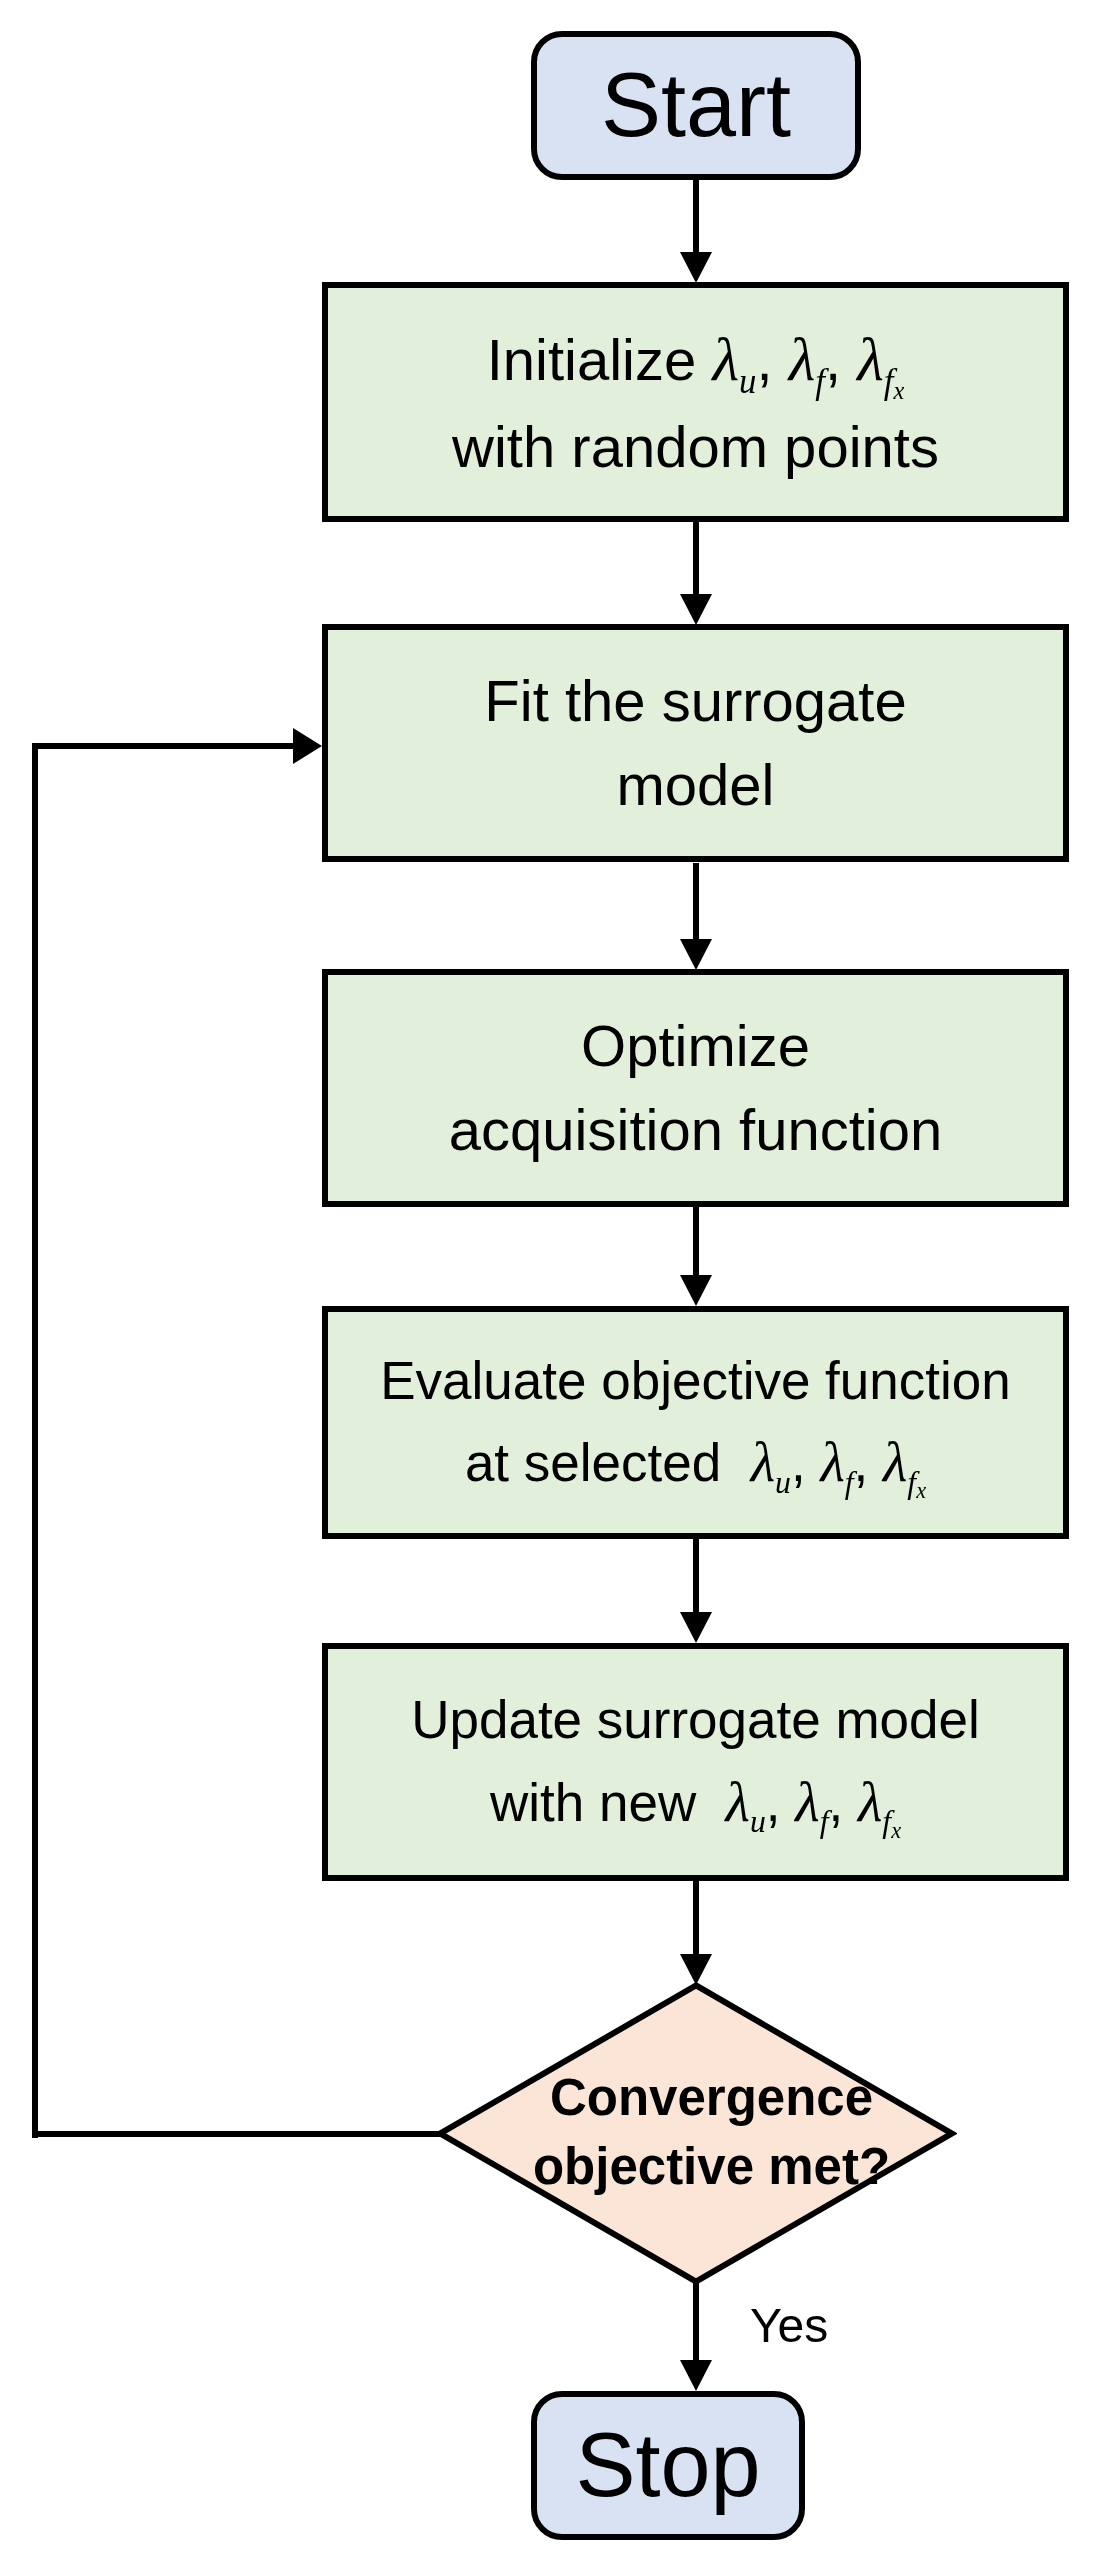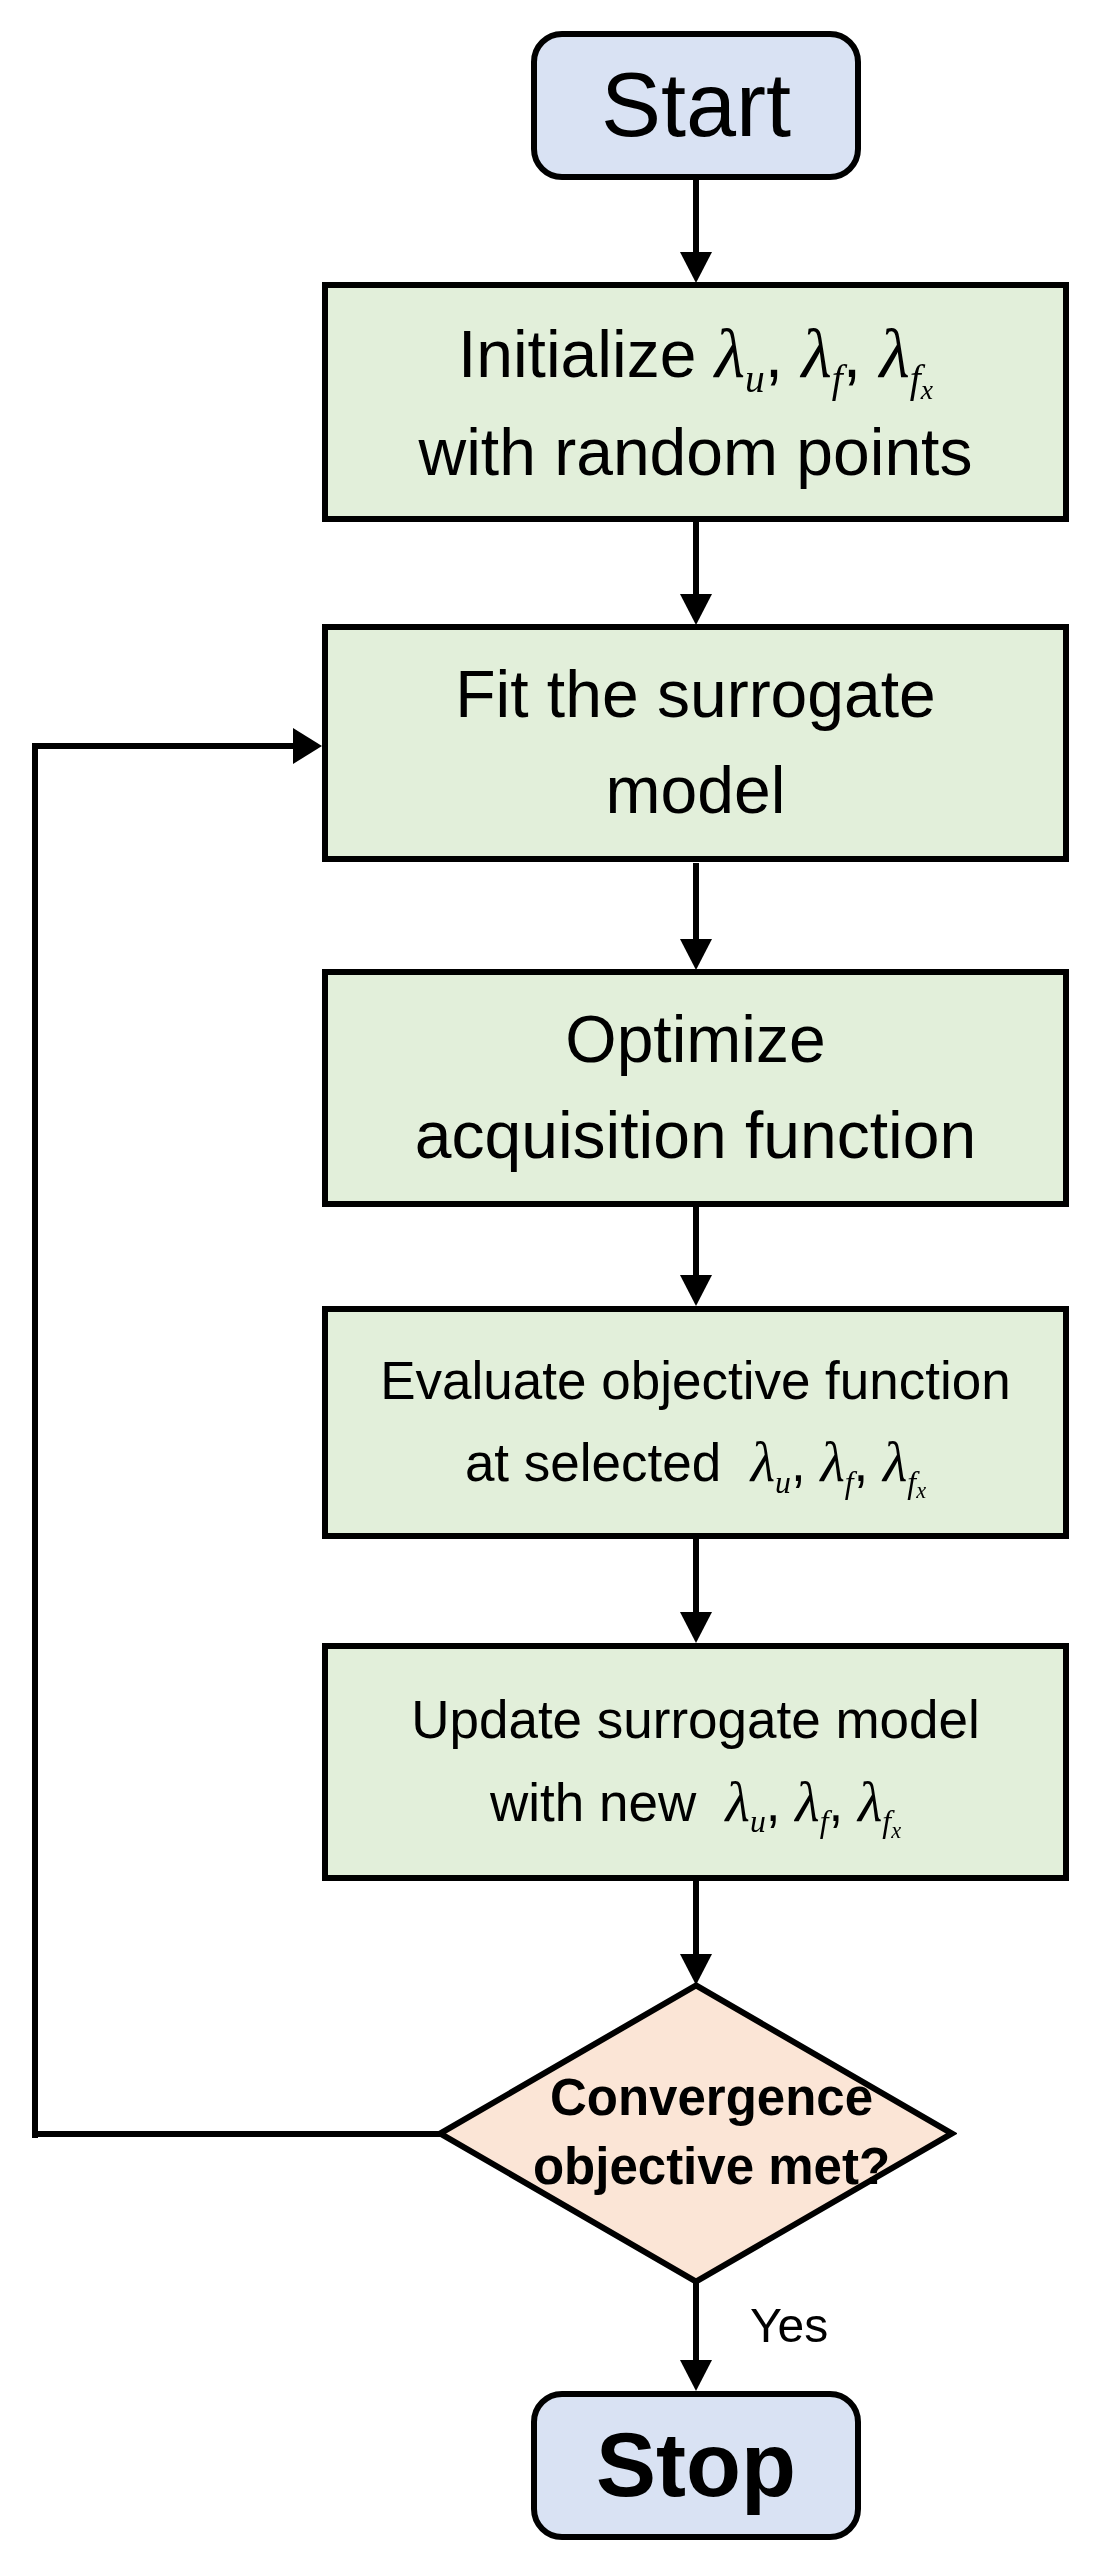--- a/index.html
+++ b/index.html
@@ -23,21 +23,21 @@
     text-align:right;
     line-height:1.45;
   }
   .terminal{
     border-radius:31px;
     font-size:90px;
   }
   .process{
     left:322px;
     width:747px;
-    font-size:66px;
+    font-size:58px;
   }
   .process.small{ font-size:53px; line-height:1.5; }
   .line{ white-space:nowrap; }
   
   .it{
     font-style:italic;
     font-family:"Liberation Serif", serif;
     font-size:1.06em;
   }
   .s1{ font-size:.60em; position:relative; top:.36em; }
@@ -131,18 +131,18 @@
 
   <div class="hline" style="left:32px; top:2131px; width:411px;"></div>
   <div class="vline" style="left:32px; top:743px; height:1395px;"></div>
   <div class="hline" style="left:32px; top:743px; width:262px;"></div>
   <div class="head-right" style="left:293px; top:728px;"></div>
 
   <div class="vstem" style="top:2281px; height:79px;"></div>
   <div class="head-down" style="top:2360px;"></div>
   <div class="yes-label">Yes</div>
 
-  <div class="node terminal" style="left: 531px; top: 2391px; width: 330px; height: 149px; background-color: rgb(217, 226, 243); font-weight: bold;">
+  <div class="node terminal" style="left: 531px; top: 2391px; width: 274px; height: 149px; background-color: rgb(217, 226, 243);">
     <span>Stop</span>
   </div>
 
 </div>
 
 
 </body></html>

